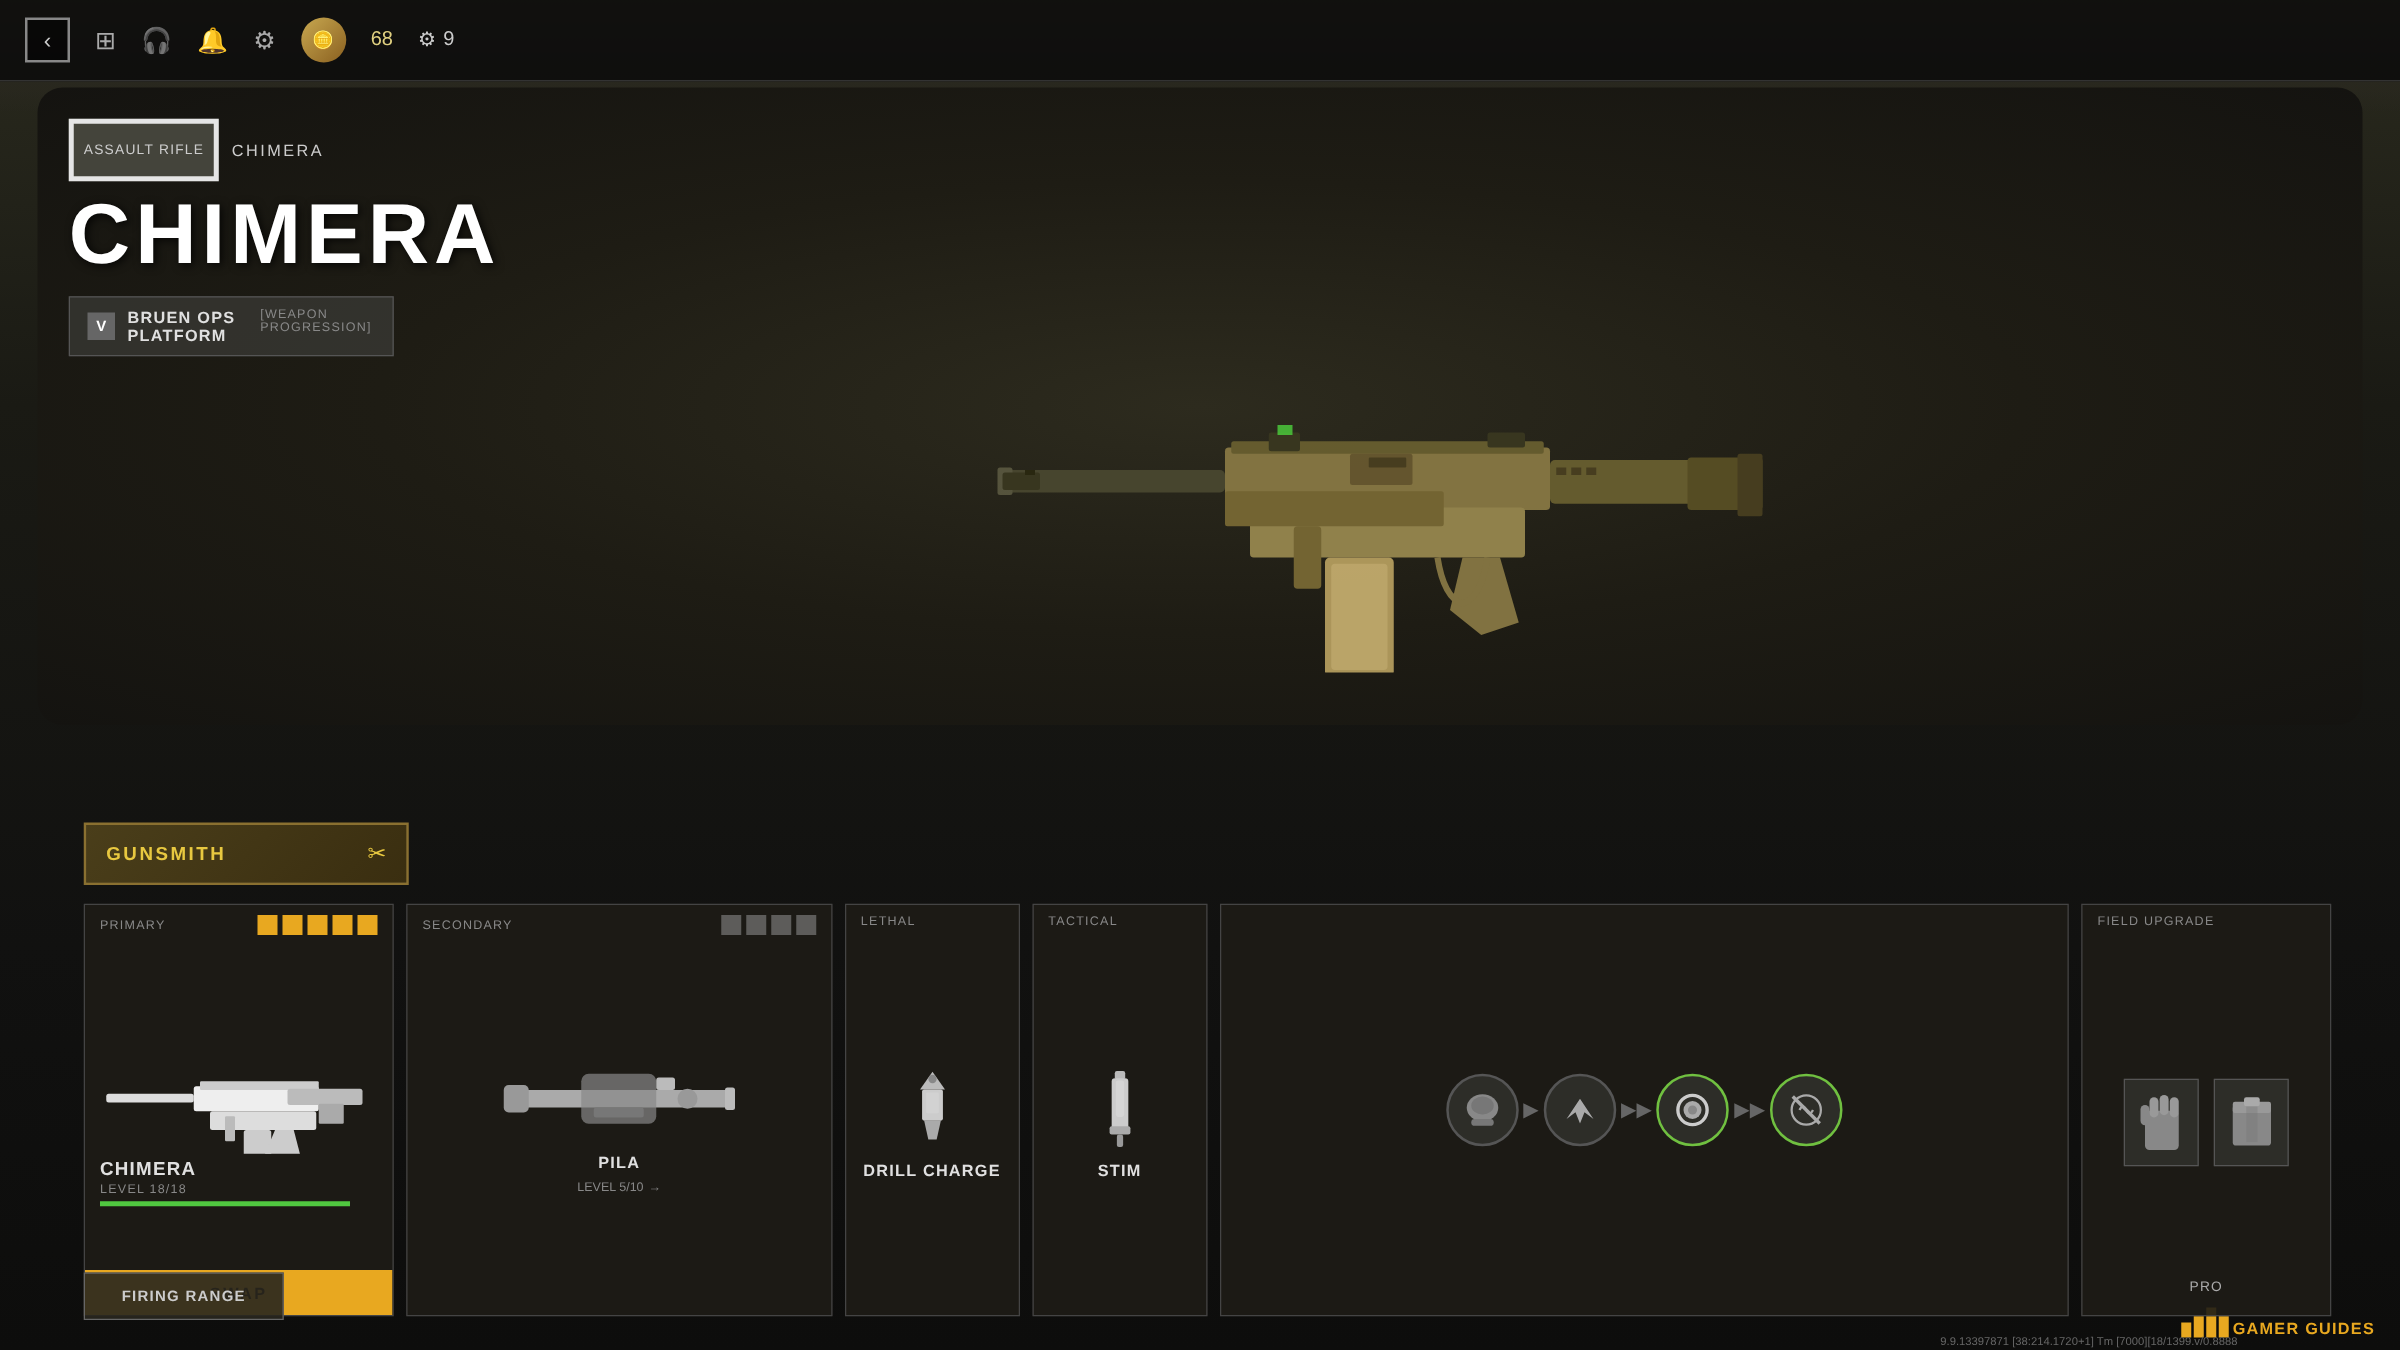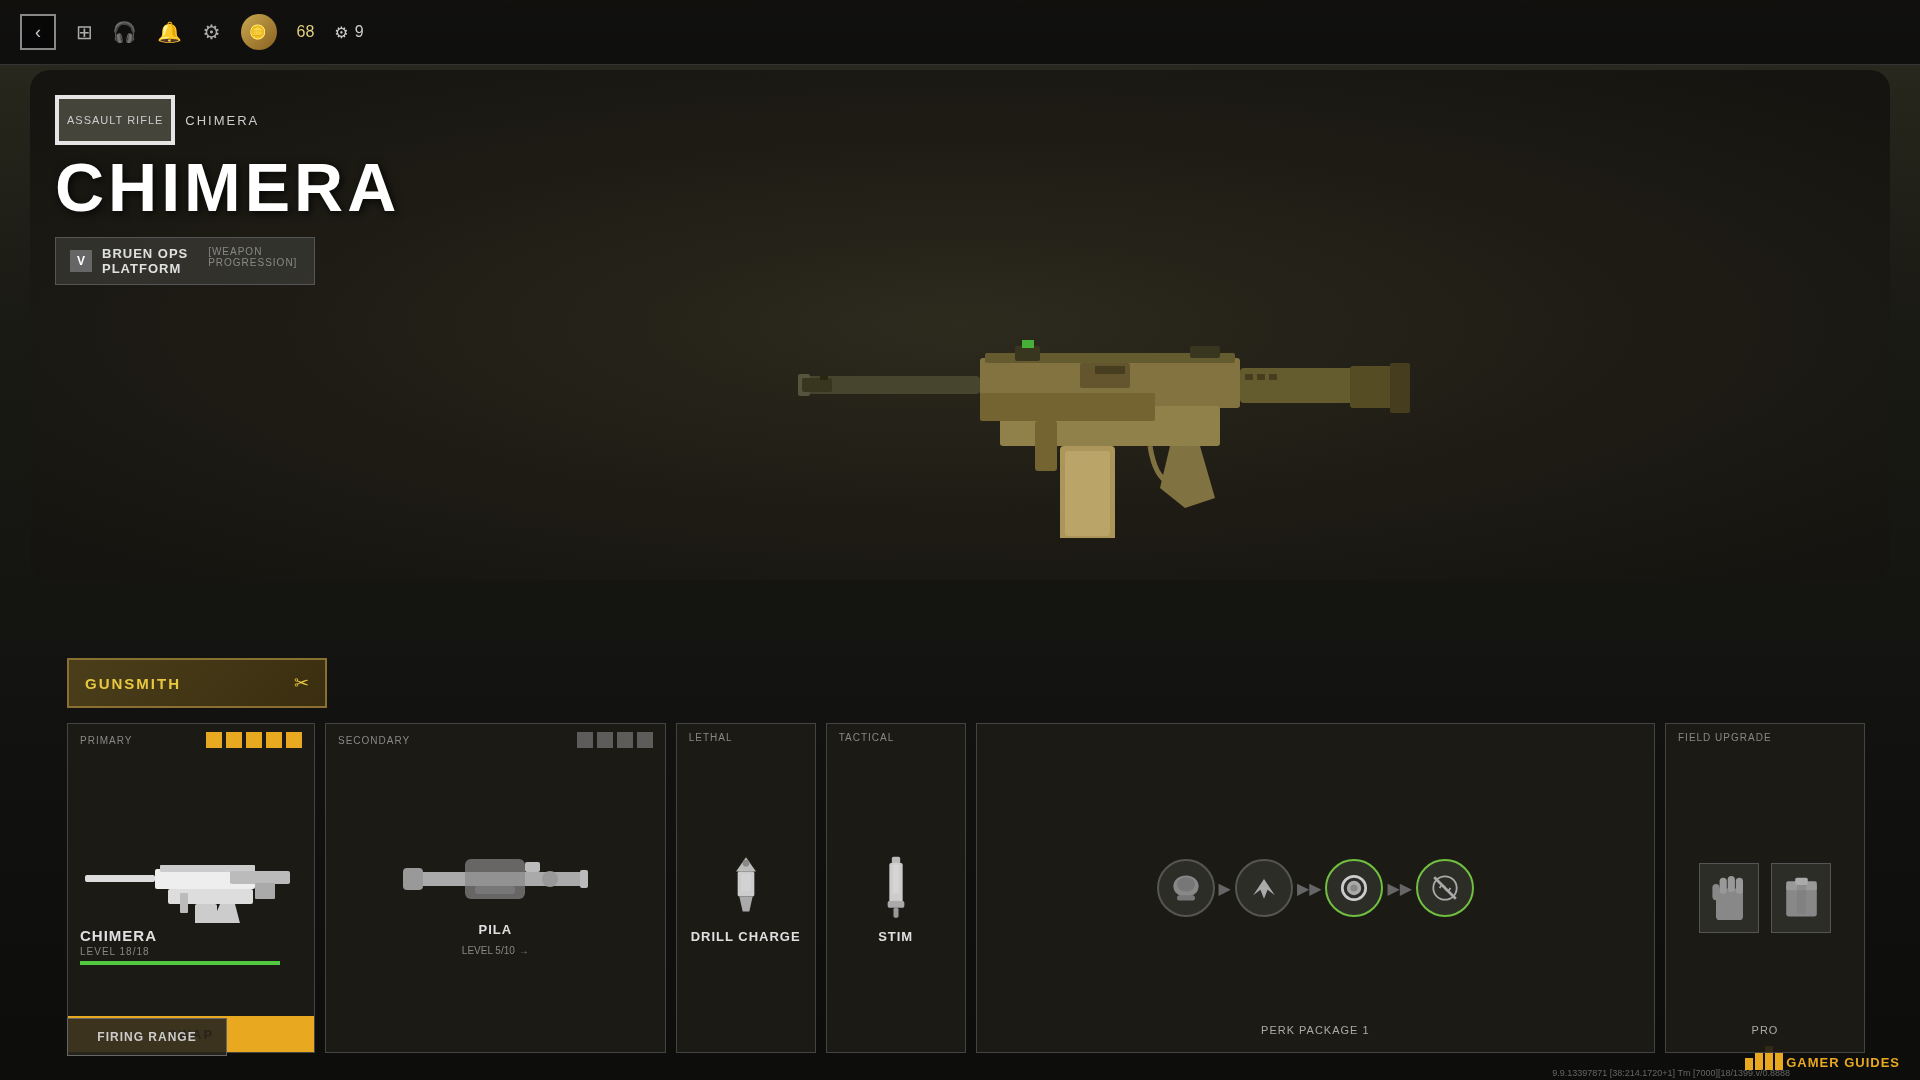--- a/index.html
+++ b/index.html
@@ -826,23 +826,20 @@
 
             <div class="perk-icon-circle perk-icon-active">
               <svg viewBox="0 0 40 40" width="36" height="36" xmlns="http://www.w3.org/2000/svg">
                 <circle cx="20" cy="20" r="13" fill="none" stroke="#aaa" stroke-width="2"></circle>
                 <line x1="8" y1="8" x2="32" y2="32" stroke="#aaa" stroke-width="3"></line>
                 <path d="M14 20 Q17 14 20 20 Q23 26 26 20" fill="none" stroke="#aaa" stroke-width="2"></path>
               </svg>
             </div>
           </div>
         </div>
-        <div class="slot-bottom">
-          <span class="slot-bottom-label">PERK PACKAGE 1</span>
-        </div>
       </div>
 
       <div class="slot slot-field">
         <div class="slot-header">
           <span class="slot-type">FIELD UPGRADE</span>
         </div>
         <div class="slot-content slot-item-content">
           <div class="field-icons">
 
             <div class="field-icon-box">

